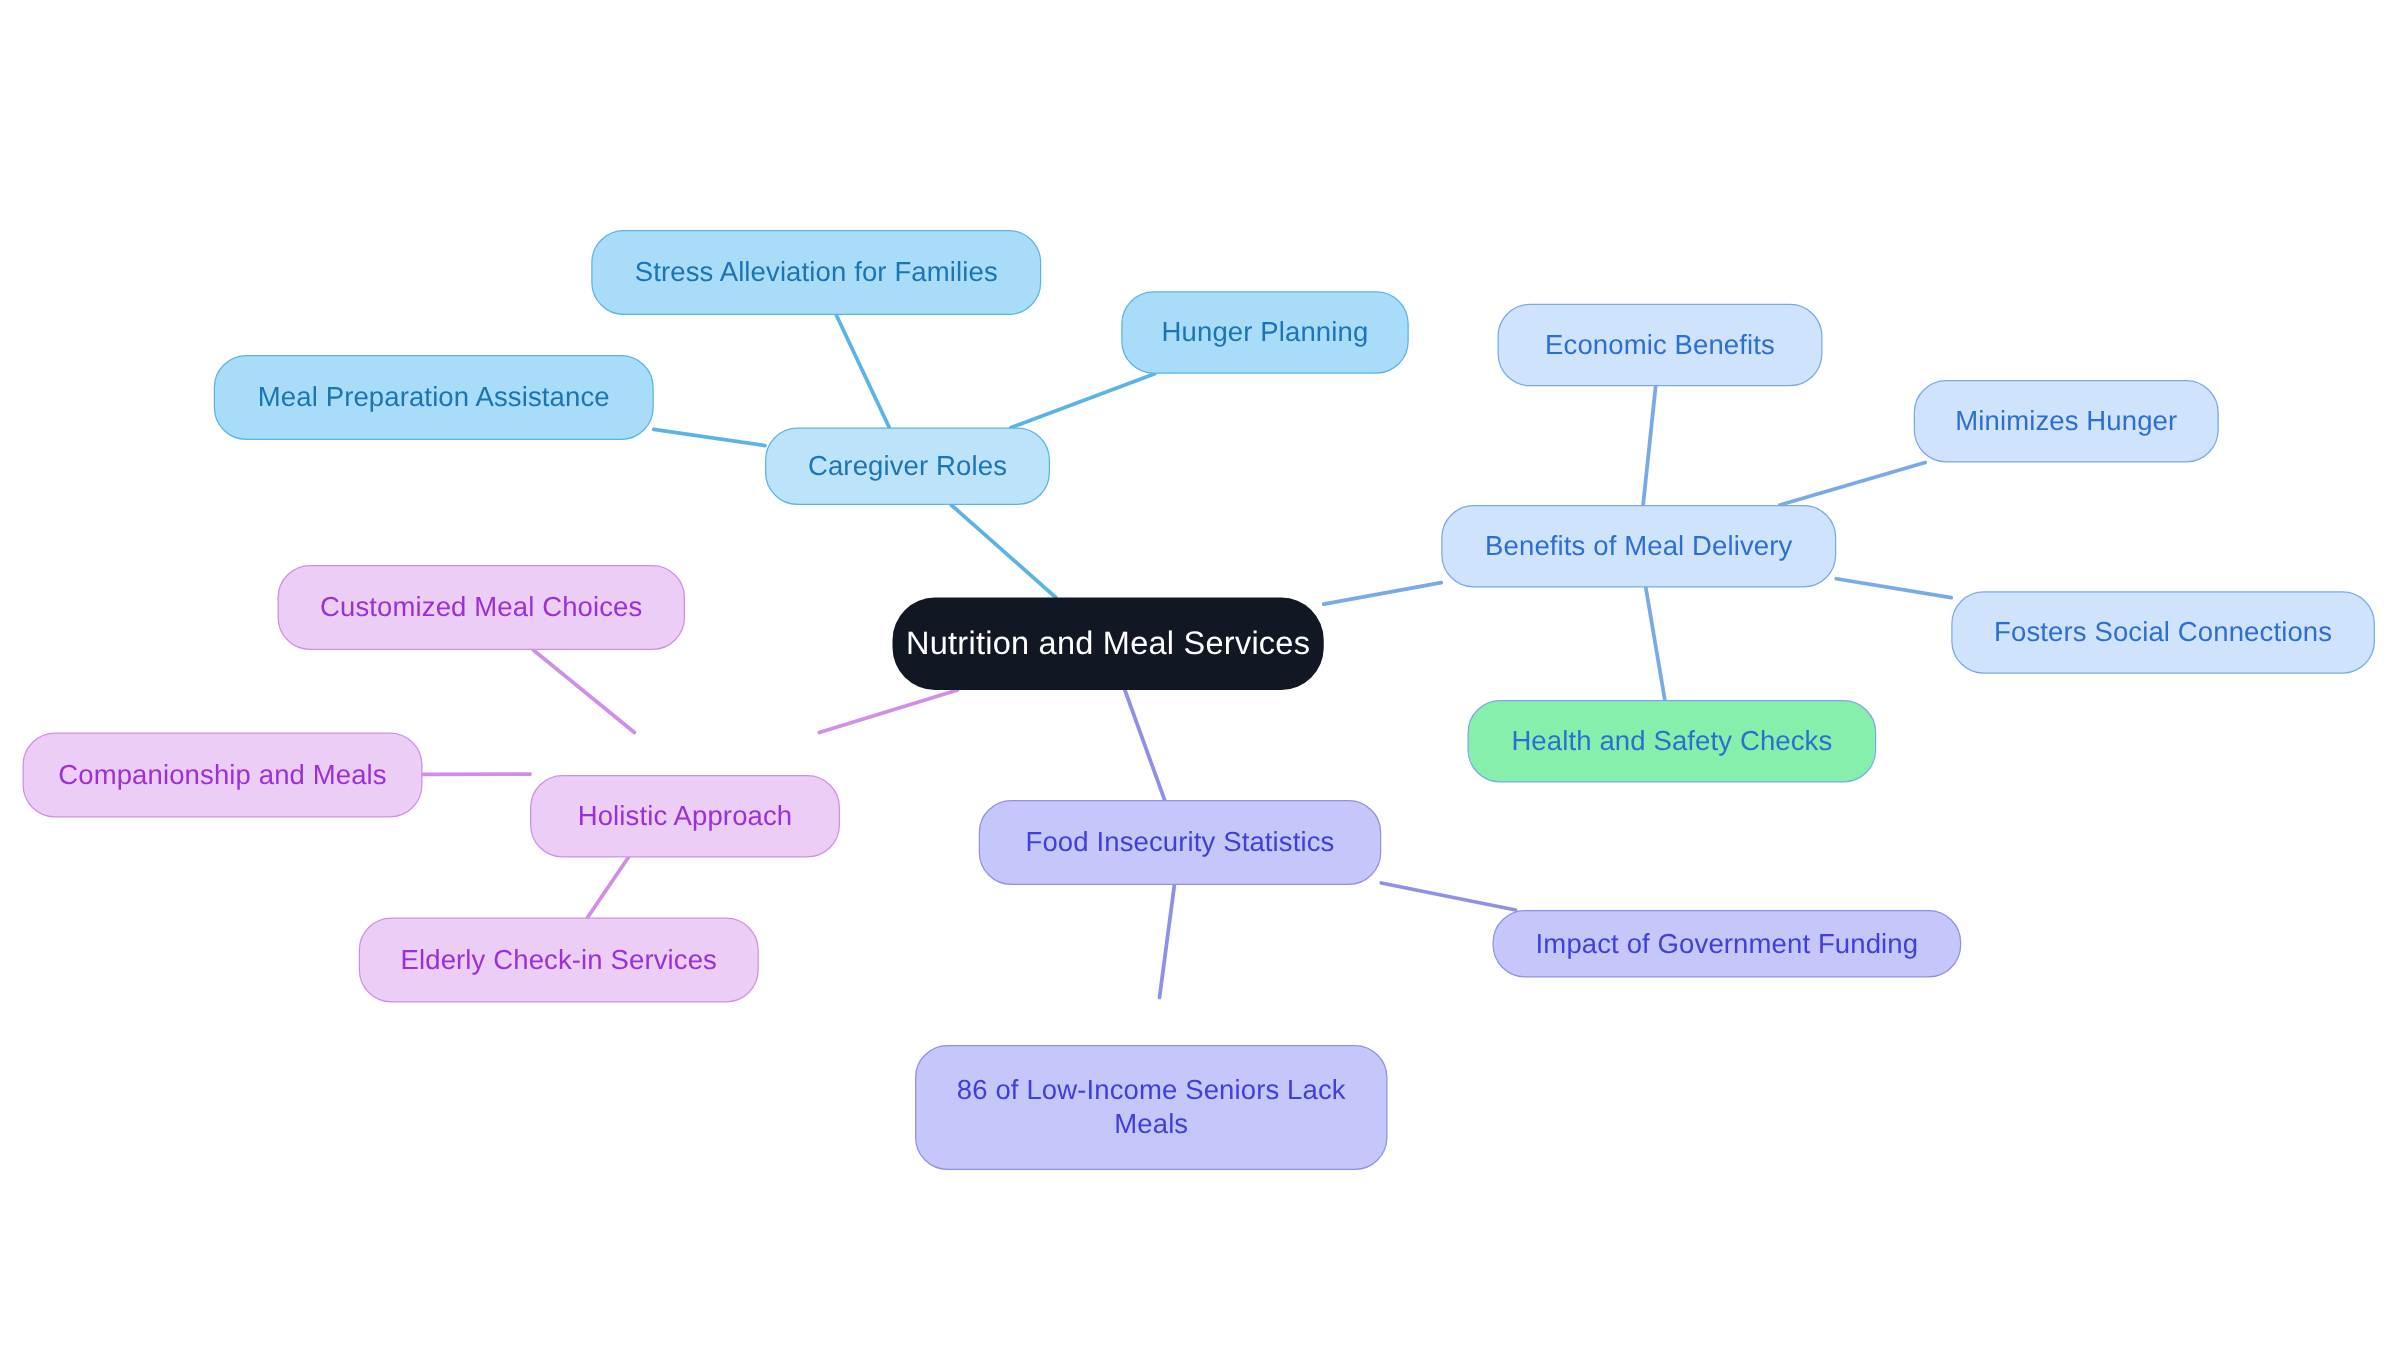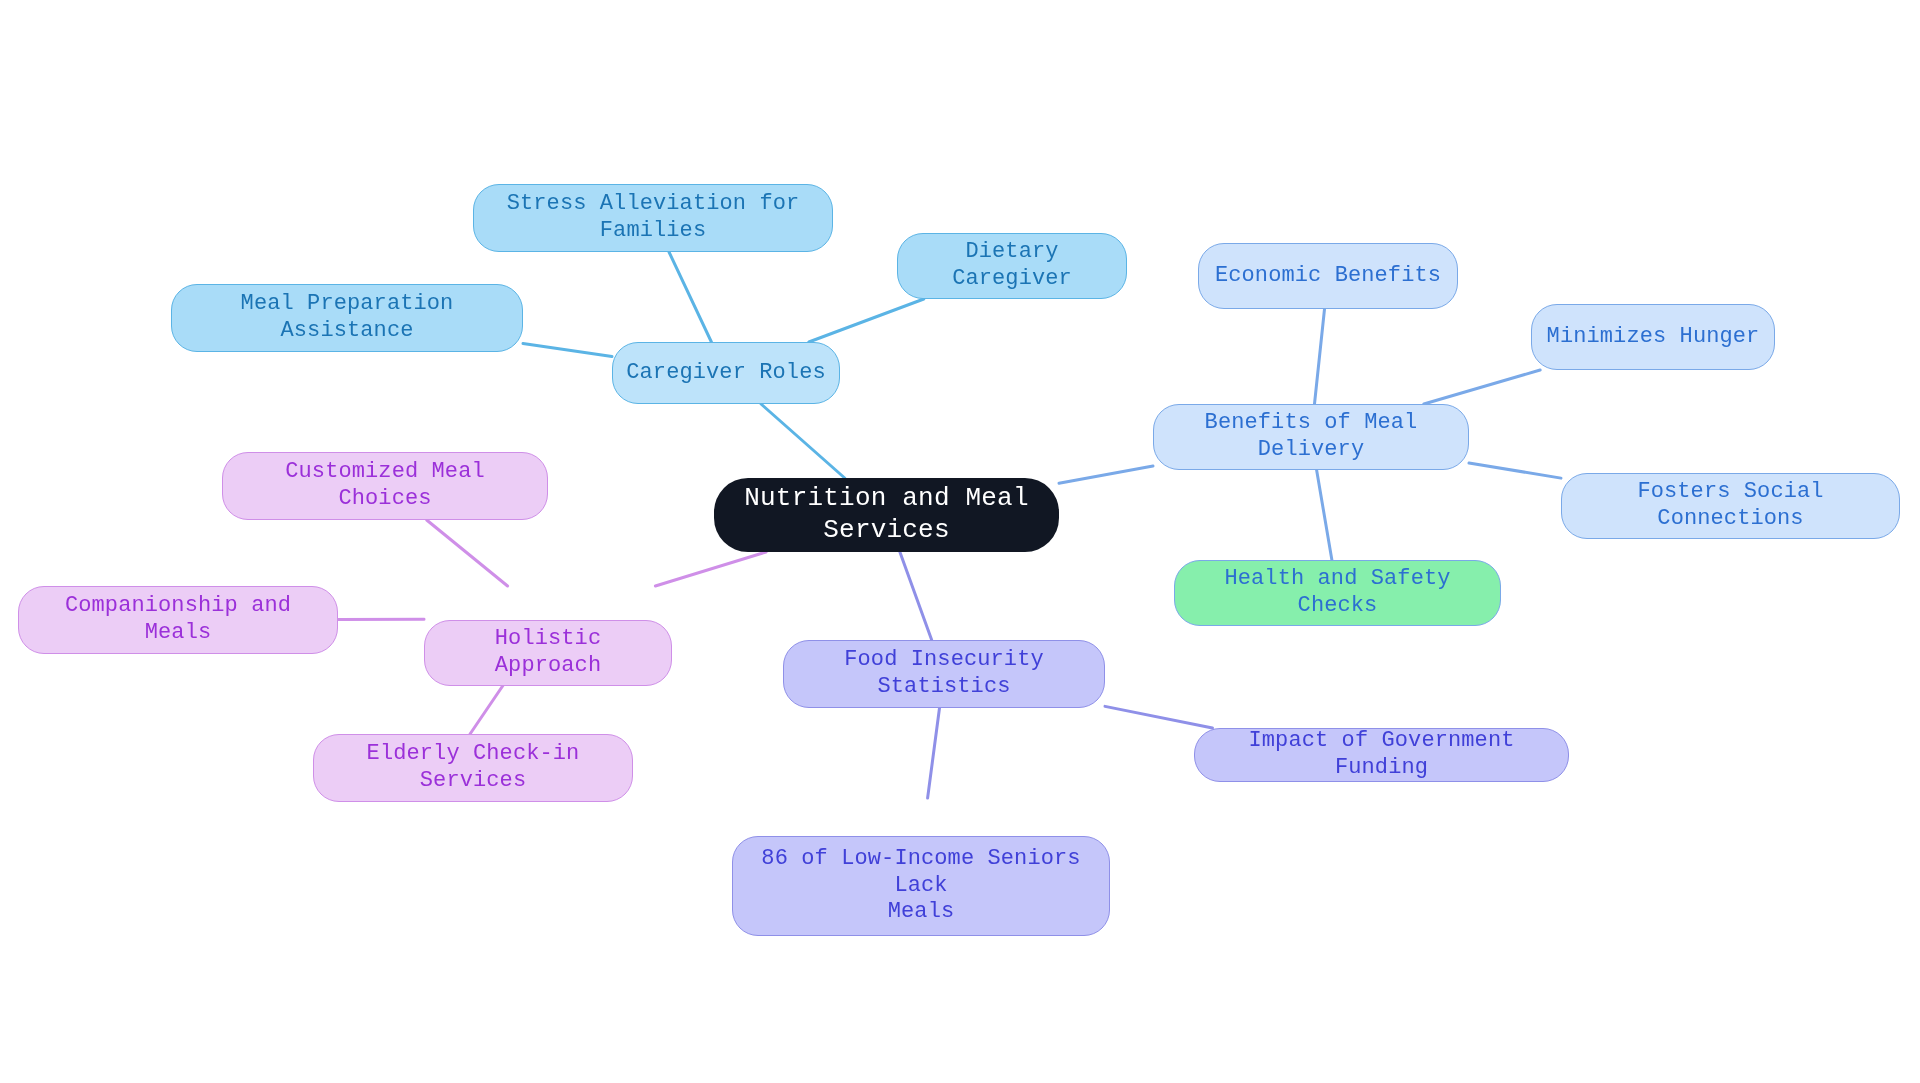--- a/index.html
+++ b/index.html
@@ -34,21 +34,20 @@
     align-items: center;
     justify-content: center;
     text-align: center;
     border-radius: 26px;
     border-style: solid;
     border-width: 1.5px;
     line-height: 1.22;
     letter-spacing: 0.1px;
     padding: 6px 10px;
     white-space: pre-line;
-    font-family: Liberation Mono, monospace;
   }
   .node-root {
     border-radius: 34px;
     border-width: 0;
     font-size: 26px;
     letter-spacing: 0.2px;
   }
   .node-label {
     display: block;
     width: 100%;
@@ -74,28 +73,28 @@
       <line x1="939.5057471264367" y1="708" x2="927.6091954022988" y2="798" stroke="#8f90e8" stroke-width="3" stroke-linecap="round"></line>
       <line x1="507.5563909774436" y1="586" x2="426.6691729323308" y2="520" stroke="#cf8fe8" stroke-width="3" stroke-linecap="round"></line>
       <line x1="424" y1="619.3351351351351" x2="338" y2="619.5675675675676" stroke="#cf8fe8" stroke-width="3" stroke-linecap="round"></line>
       <line x1="525.6308724832214" y1="652" x2="470.0469798657718" y2="734" stroke="#cf8fe8" stroke-width="3" stroke-linecap="round"></line>
     </svg>
   <div id="node-layer">
       <div class="node node-root" style="left: 714px; top: 478px; width: 345px; height: 74px; background: rgb(17, 23, 35); color: rgb(255, 255, 255); border-color: rgb(17, 23, 35); font-size: 26px;"><span class="node-label">Nutrition and Meal Services</span></div>
       <div class="node" style="left: 612px; top: 342px; width: 228px; height: 62px; background: rgb(189, 227, 250); color: rgb(27, 116, 180); border-color: rgb(91, 180, 229); font-size: 22px;"><span class="node-label">Caregiver Roles</span></div>
       <div class="node" style="left: 473px; top: 184px; width: 360px; height: 68px; background: rgb(169, 220, 248); color: rgb(27, 116, 180); border-color: rgb(91, 180, 229); font-size: 22px;"><span class="node-label">Stress Alleviation for Families</span></div>
       <div class="node" style="left: 171px; top: 284px; width: 352px; height: 68px; background: rgb(169, 220, 248); color: rgb(27, 116, 180); border-color: rgb(91, 180, 229); font-size: 22px;"><span class="node-label">Meal Preparation Assistance</span></div>
-      <div class="node" style="left: 897px; top: 233px; width: 230px; height: 66px; background: rgb(169, 220, 248); color: rgb(27, 116, 180); border-color: rgb(91, 180, 229); font-size: 22px;"><span class="node-label">Dietary Caregiver</span></div>
+      <div class="node" style="left: 897px; top: 233px; width: 230px; height: 66px; background: rgb(169, 220, 248); color: rgb(27, 116, 180); border-color: rgb(91, 180, 229); font-size: 22px;"><span class="node-label">Hunger Planning</span></div>
       <div class="node" style="left: 1153px; top: 404px; width: 316px; height: 66px; background: rgb(207, 227, 252); color: rgb(44, 111, 209); border-color: rgb(122, 169, 232); font-size: 22px;"><span class="node-label">Benefits of Meal Delivery</span></div>
       <div class="node" style="left: 1198px; top: 243px; width: 260px; height: 66px; background: rgb(207, 227, 252); color: rgb(44, 111, 209); border-color: rgb(122, 169, 232); font-size: 22px;"><span class="node-label">Economic Benefits</span></div>
       <div class="node" style="left: 1531px; top: 304px; width: 244px; height: 66px; background: rgb(207, 227, 252); color: rgb(44, 111, 209); border-color: rgb(122, 169, 232); font-size: 22px;"><span class="node-label">Minimizes Hunger</span></div>
       <div class="node" style="left: 1561px; top: 473px; width: 339px; height: 66px; background: rgb(207, 227, 252); color: rgb(44, 111, 209); border-color: rgb(122, 169, 232); font-size: 22px;"><span class="node-label">Fosters Social Connections</span></div>
       <div class="node" style="left: 1174px; top: 560px; width: 327px; height: 66px; background: #86efac; color: rgb(44, 111, 209); border-color: rgb(122, 169, 232); font-size: 22px;"><span class="node-label">Health and Safety Checks</span></div>
       <div class="node" style="left: 783px; top: 640px; width: 322px; height: 68px; background: rgb(197, 198, 250); color: rgb(64, 64, 216); border-color: rgb(143, 144, 232); font-size: 22px;"><span class="node-label">Food Insecurity Statistics</span></div>
       <div class="node" style="left: 1194px; top: 728px; width: 375px; height: 54px; background: rgb(197, 198, 250); color: rgb(64, 64, 216); border-color: rgb(143, 144, 232); font-size: 22px;"><span class="node-label">Impact of Government Funding</span></div>
       <div class="node" style="left: 732px; top: 798px; width: 378px; height: 100px; background: rgb(197, 198, 250); color: rgb(64, 64, 216); border-color: rgb(143, 144, 232); font-size: 22px; margin-top: 38px;"><span class="node-label">86 of Low-Income Seniors Lack
 Meals</span></div>
       <div class="node" style="left: 424px; top: 620px; width: 248px; height: 66px; background: rgb(236, 205, 246); color: rgb(155, 48, 217); border-color: rgb(207, 143, 232); font-size: 22px;"><span class="node-label">Holistic Approach</span></div>
       <div class="node" style="left: 222px; top: 452px; width: 326px; height: 68px; background: rgb(236, 205, 246); color: rgb(155, 48, 217); border-color: rgb(207, 143, 232); font-size: 22px;"><span class="node-label">Customized Meal Choices</span></div>
       <div class="node" style="left: 18px; top: 586px; width: 320px; height: 68px; background: rgb(236, 205, 246); color: rgb(155, 48, 217); border-color: rgb(207, 143, 232); font-size: 22px;"><span class="node-label">Companionship and Meals</span></div>
-      <div class="node" style="left: 287px; top: 734px; width: 320px; height: 68px; background: rgb(236, 205, 246); color: rgb(155, 48, 217); border-color: rgb(207, 143, 232); font-size: 22px; margin-left: 26px;"><span class="node-label">Elderly Check-in Services</span></div>
+      <div class="node" style="left: 287px; top: 734px; width: 320px; height: 68px; background: rgb(236, 205, 246); color: rgb(155, 48, 217); border-color: rgb(207, 143, 232); font-size: 22px;"><span class="node-label">Elderly Check-in Services</span></div>
     </div>
 </div>
 
 </body></html>

